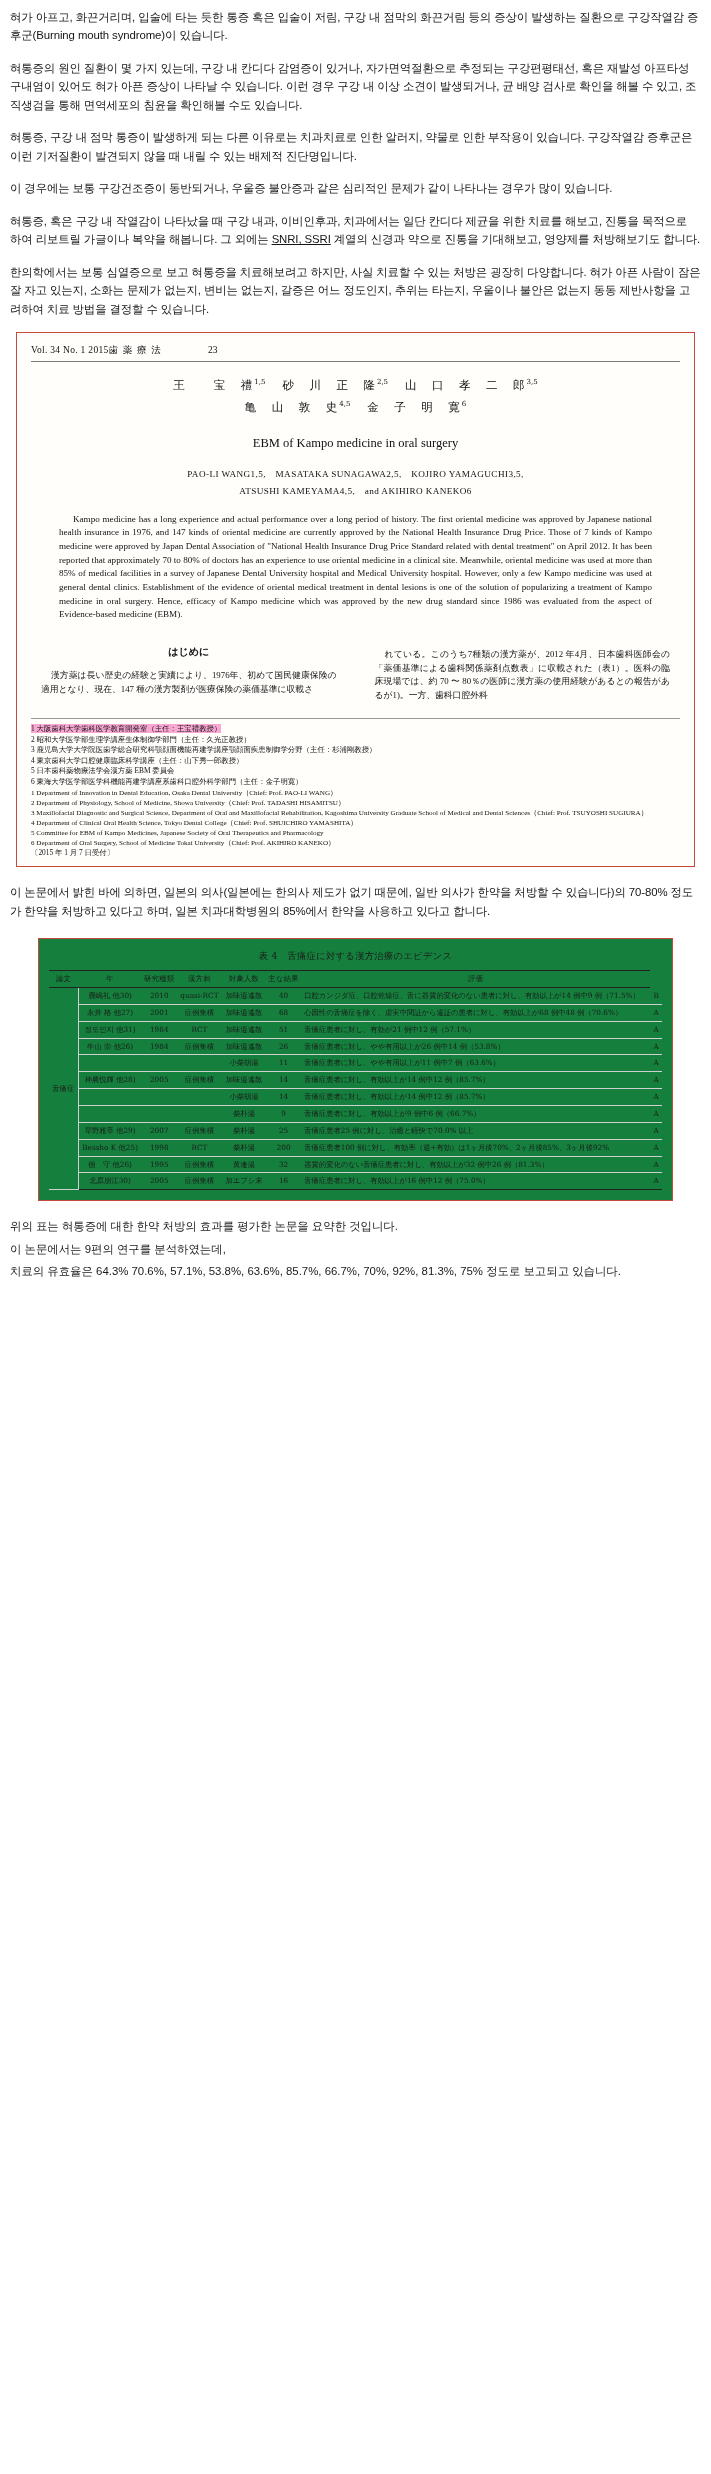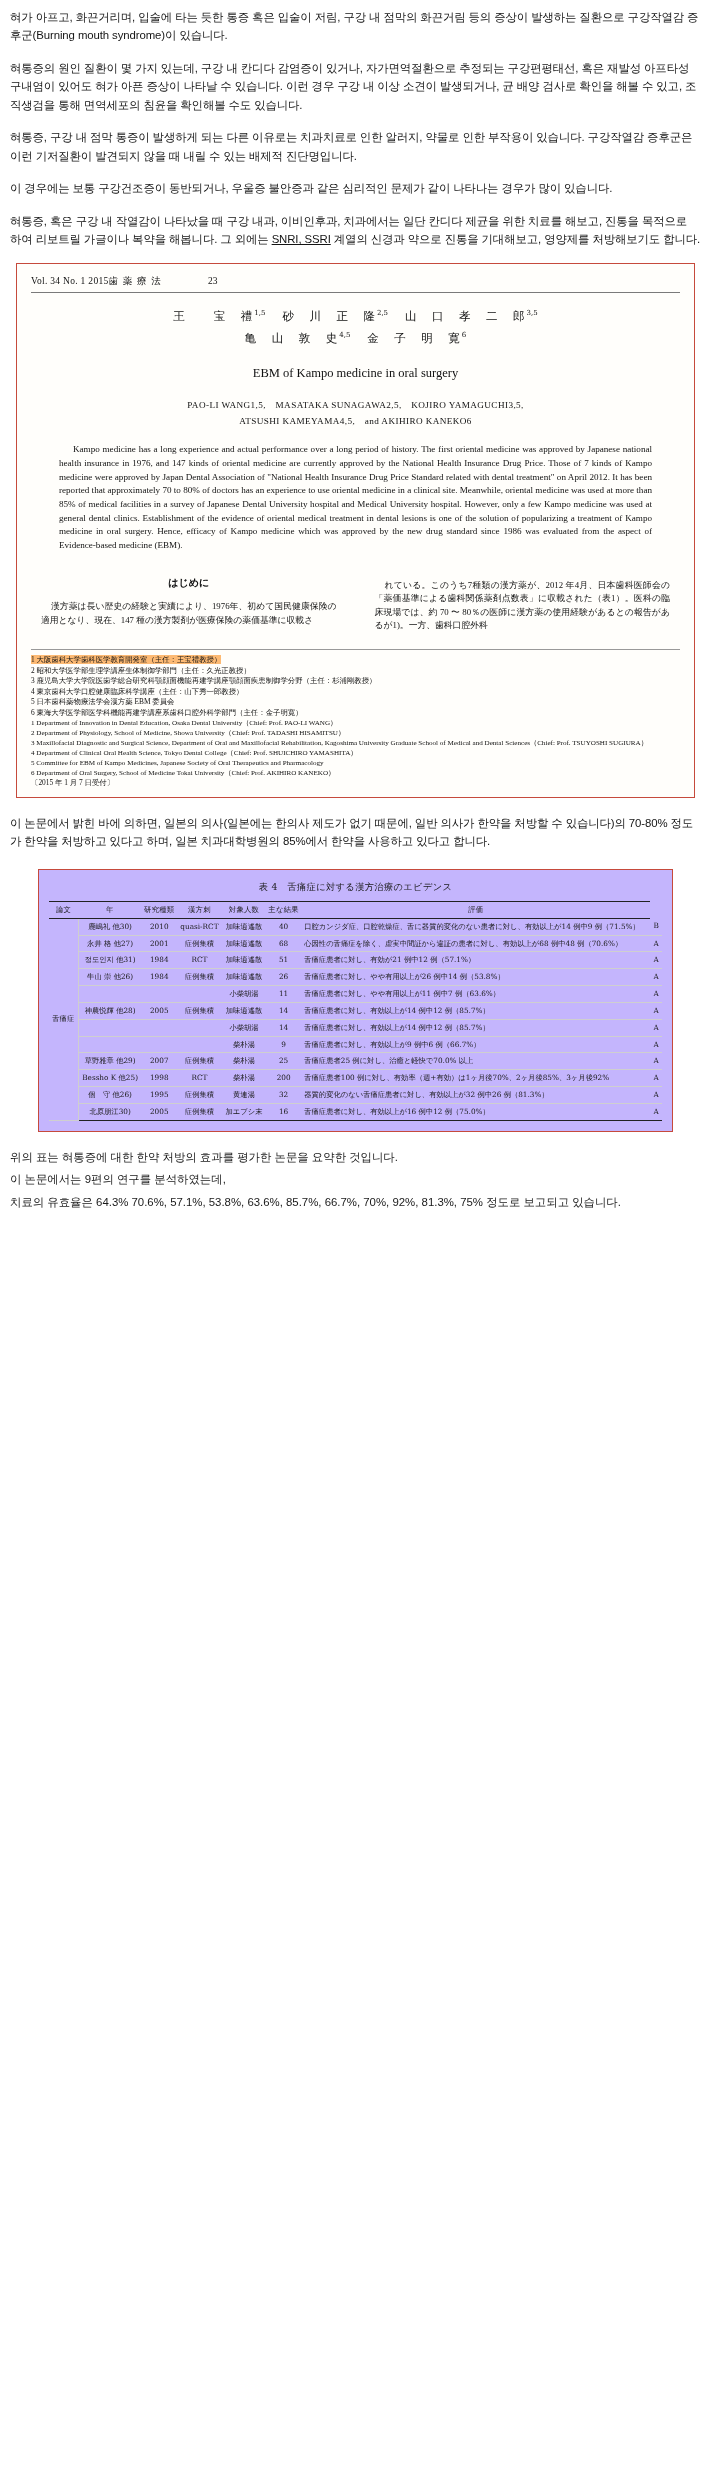--- a/index.html
+++ b/index.html
@@ -121,32 +121,32 @@
     margin-top: 6px;
     border-top: 1px solid #999;
     padding-top: 5px;
   }
   .affil div {
     margin: 0;
     padding-left: 9px;
     text-indent: -9px;
   }
   .affil .hl {
-    background: #fdba74;
+    background: #f9a8d4;
   }
   .affil .en {
     font-family: "Liberation Serif", serif;
     font-size: 7.1px;
   }
 
   
   .table-figure {
     border: 1.5px solid #c64a3c;
     margin: 18px 28px 16px 28px;
-    background: #c4b5fd;
+    background: #15803d;
     padding: 8px 10px 10px 10px;
     box-sizing: border-box;
   }
   .table-caption {
     text-align: center;
     font-size: 9.2px;
     font-family: "DejaVu Serif", serif;
     margin: 2px 0 6px 0;
     letter-spacing: 0.4px;
   }
@@ -193,20 +193,21 @@
 <div class="page">
 
   <p class="blog-para">혀가 아프고, 화끈거리며, 입술에 타는 듯한 통증 혹은 입술이 저림, 구강 내 점막의 화끈거림 등의 증상이 발생하는 질환으로 구강작열감 증후군(Burning mouth syndrome)이 있습니다.</p>
   <p class="blog-para">혀통증의 원인 질환이 몇 가지 있는데, 구강 내 칸디다 감염증이 있거나, 자가면역절환으로 추정되는 구강편평태선, 혹은 재발성 아프타성 구내염이 있어도 혀가 아픈 증상이 나타날 수 있습니다. 이런 경우 구강 내 이상 소견이 발생되거나, 균 배양 검사로 확인을 해볼 수 있고, 조직생검을 통해 면역세포의 침윤을 확인해볼 수도 있습니다.</p>
   <p class="blog-para">혀통증, 구강 내 점막 통증이 발생하게 되는 다른 이유로는 치과치료로 인한 알러지, 약물로 인한 부작용이 있습니다. 구강작열감 증후군은 이런 기저질환이 발견되지 않을 때 내릴 수 있는 배제적 진단명입니다.</p>
   <p class="blog-para">이 경우에는 보통 구강건조증이 동반되거나, 우울증 불안증과 같은 심리적인 문제가 같이 나타나는 경우가 많이 있습니다.</p>
 
   <p class="blog-para"><span>혀통증, 혹은 구강 내 작열감이 나타났을 때 구강 내과, 이비인후과, 치과에서는 일단 칸디다 제균을 위한 치료를 해보고, 진통을 목적으로 하여 리보트릴 가글이나 복약을 해봅니다.
 그 외에는 </span><span class="u">SNRI, SSRI</span><span> 계열의 신경과 약으로 진통을 기대해보고, 영양제를 처방해보기도 합니다.</span></p>
 
+  <p class="blog-para">한의학에서는 보통 심열증으로 보고 혀통증을 치료해보려고 하지만, 사실 치료할 수 있는 처방은 굉장히 다양합니다. 혀가 아픈 사람이 잠은 잘 자고 있는지, 소화는 문제가 없는지, 변비는 없는지, 갈증은 어느 정도인지, 추위는 타는지, 우울이나 불안은 없는지 동동 제반사항을 고려하여 치료 방법을 결정할 수 있습니다.</p>
 
   <div class="paper-figure">
     <div class="paper-inner">
 
       <div class="paper-header">
         <span class="left">Vol. 34 No. 1  2015</span>
         <span style="display:flex; gap:46px;">
           <span class="right">歯 薬 療 法</span>
           <span>23</span>
         </span>

